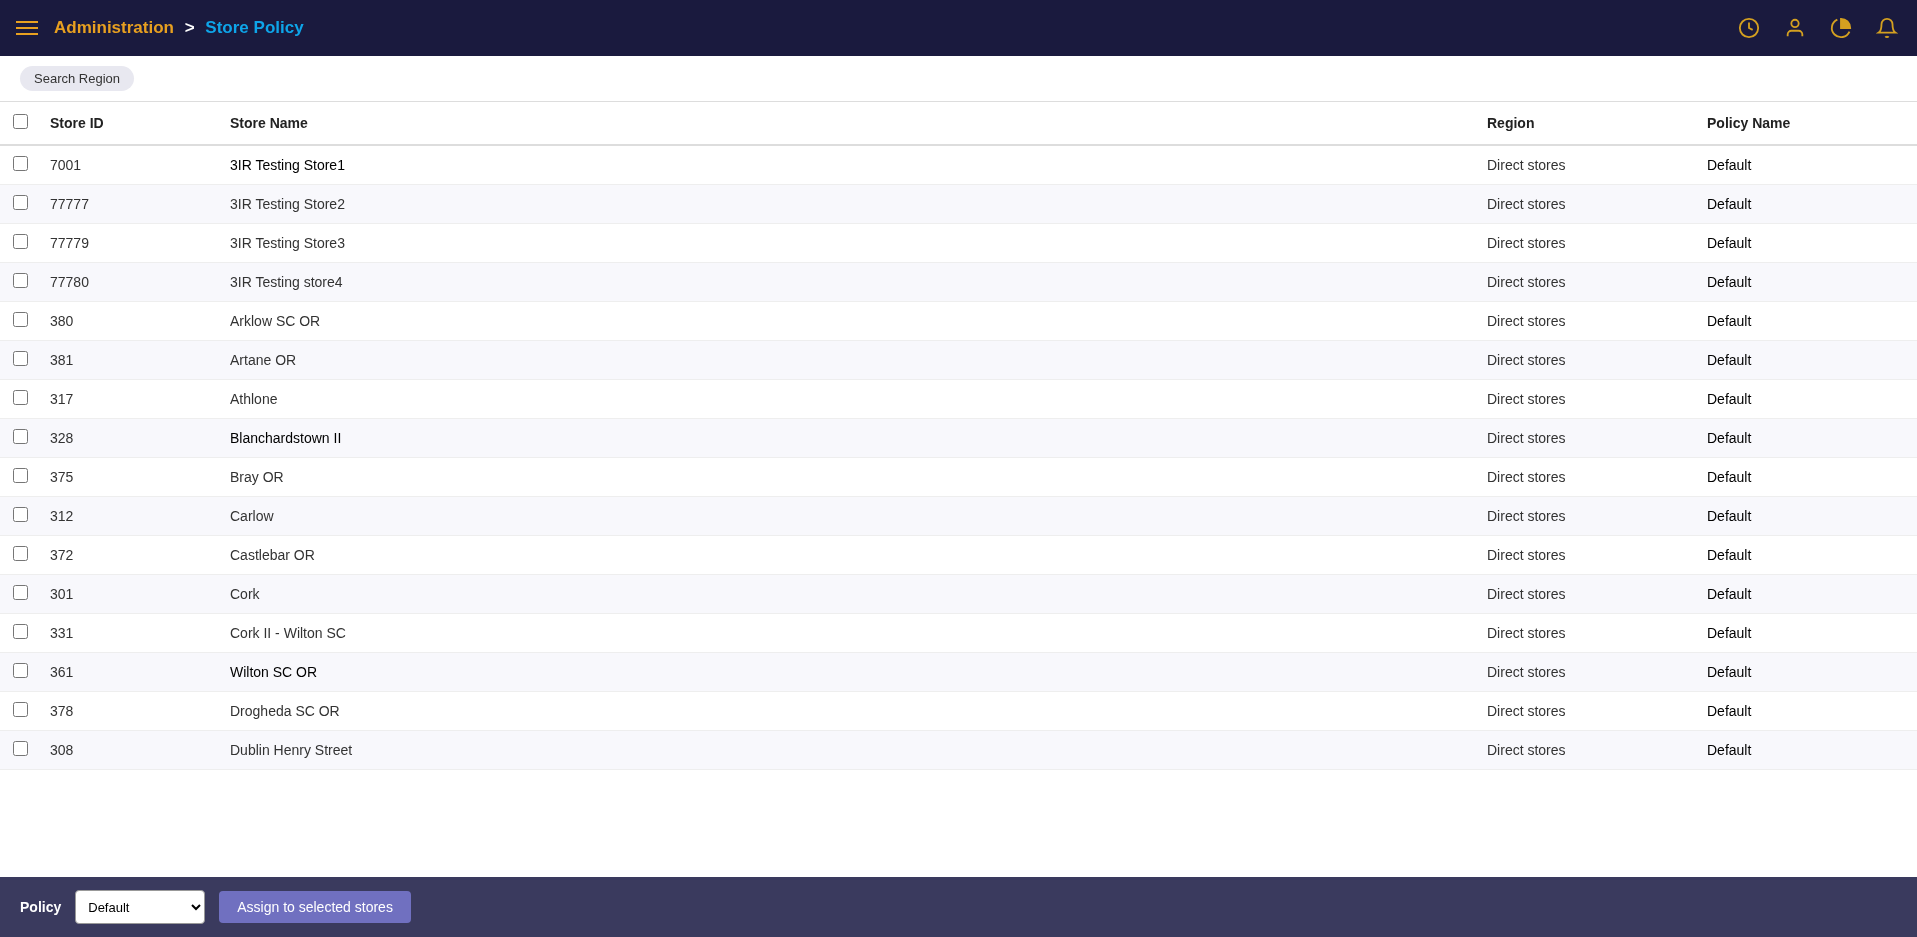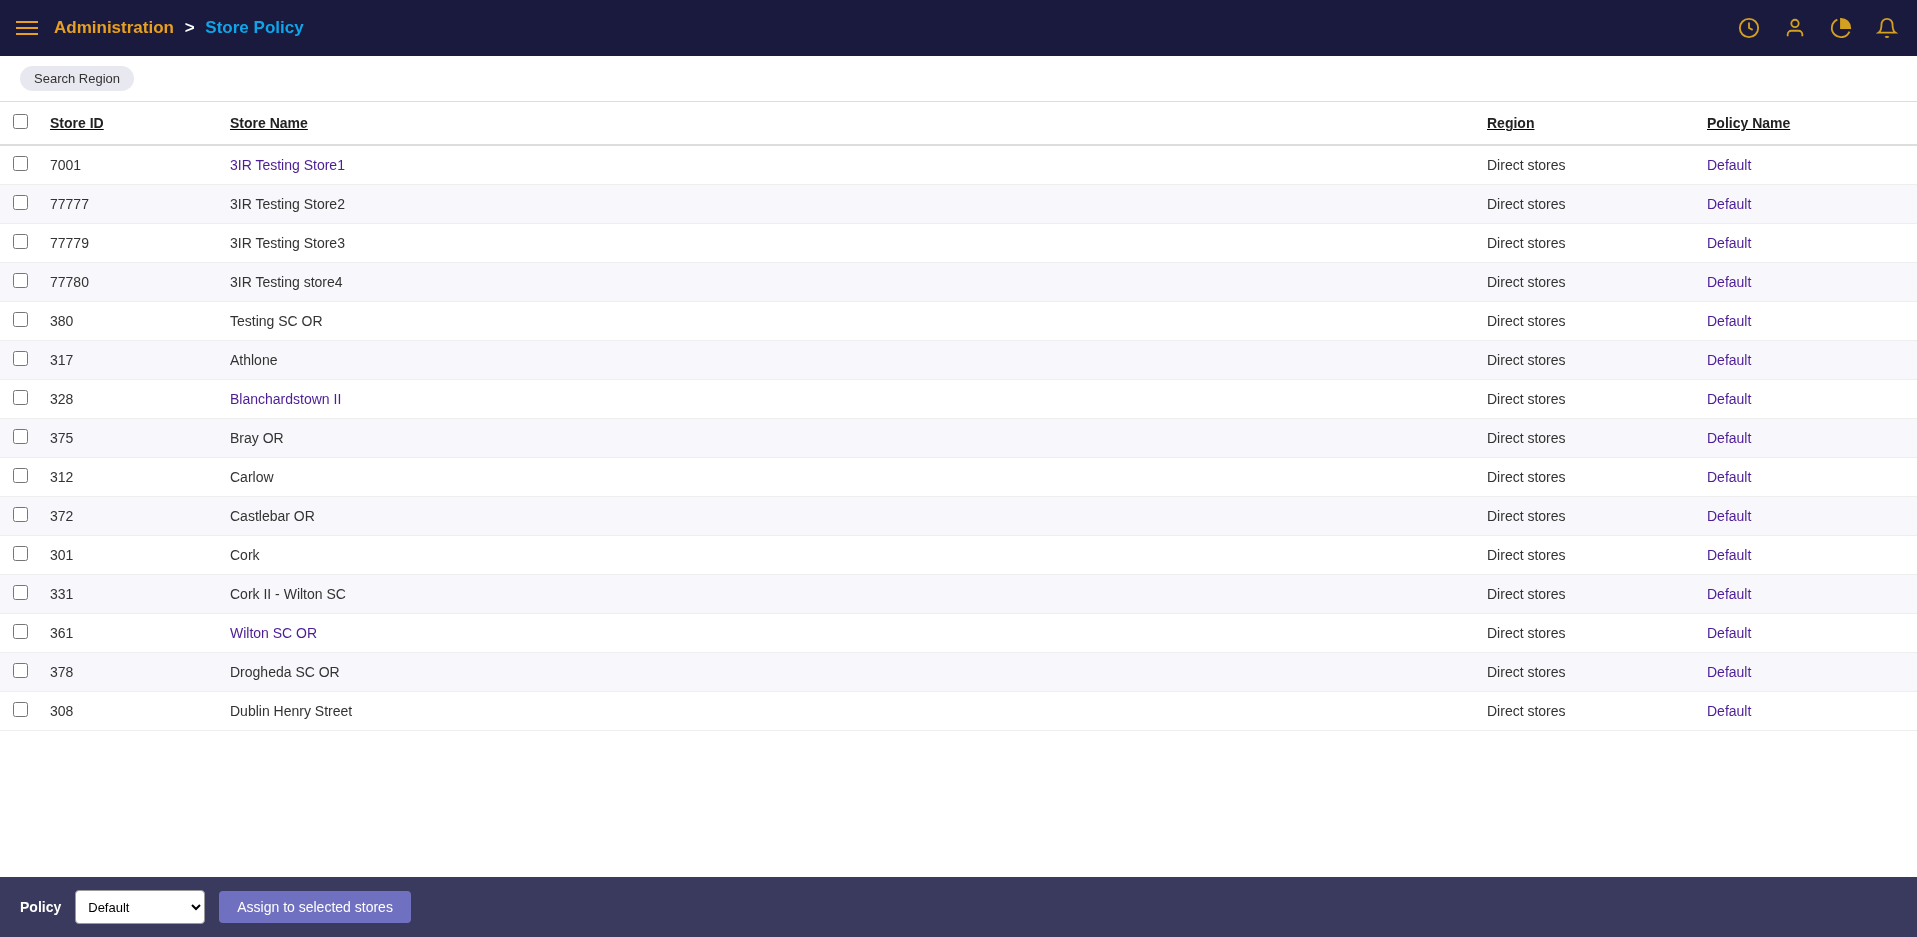--- a/index.html
+++ b/index.html
@@ -64,21 +64,20 @@
       overflow-y: auto;
       overflow-x: hidden;
     }
     table {
       width: 100%;
       border-collapse: collapse;
     }
     thead tr {
       background: #84cc16;
       border-bottom: 2px solid #ddd;
-      text-decoration: underline;
     }
     thead th {
       padding: 12px 10px;
       text-align: left;
       font-weight: 700;
       color: #222;
       font-size: 14px;
       position: sticky;
       top: 0;
       background: #fff;
@@ -99,21 +98,21 @@
       font-size: 14px;
     }
     tbody td:first-child {
       width: 40px; text-align: center;
     }
     .store-id-col { width: 180px; }
     .store-name-col { width: auto; }
     .region-col { width: 220px; }
     .policy-col { width: 220px; }
 
-    .link-text { color: #4c1d95; cursor: pointer; }
+    .link-text { color: #000000; cursor: pointer; }
 
     
     input[type="checkbox"] {
       width: 15px; height: 15px; cursor: pointer;
       accent-color: #5b5bcc;
     }
 
     
     .footer {
       background: #3a3a5e;
@@ -239,21 +238,28 @@
           <tr>
             <td><input type="checkbox" style=""></td>
             <td>77780</td>
             <td>3IR Testing store4</td>
             <td>Direct stores</td>
             <td class="link-text">Default</td>
           </tr>
           <tr>
             <td><input type="checkbox" style=""></td>
             <td>380</td>
-            <td>Testing SC OR</td>
+            <td>Arklow SC OR</td>
+            <td>Direct stores</td>
+            <td class="link-text">Default</td>
+          </tr>
+          <tr>
+            <td><input type="checkbox" style=""></td>
+            <td>381</td>
+            <td>Artane OR</td>
             <td>Direct stores</td>
             <td class="link-text">Default</td>
           </tr>
           <tr>
             <td><input type="checkbox" style=""></td>
             <td>317</td>
             <td>Athlone</td>
             <td>Direct stores</td>
             <td class="link-text">Default</td>
           </tr>

